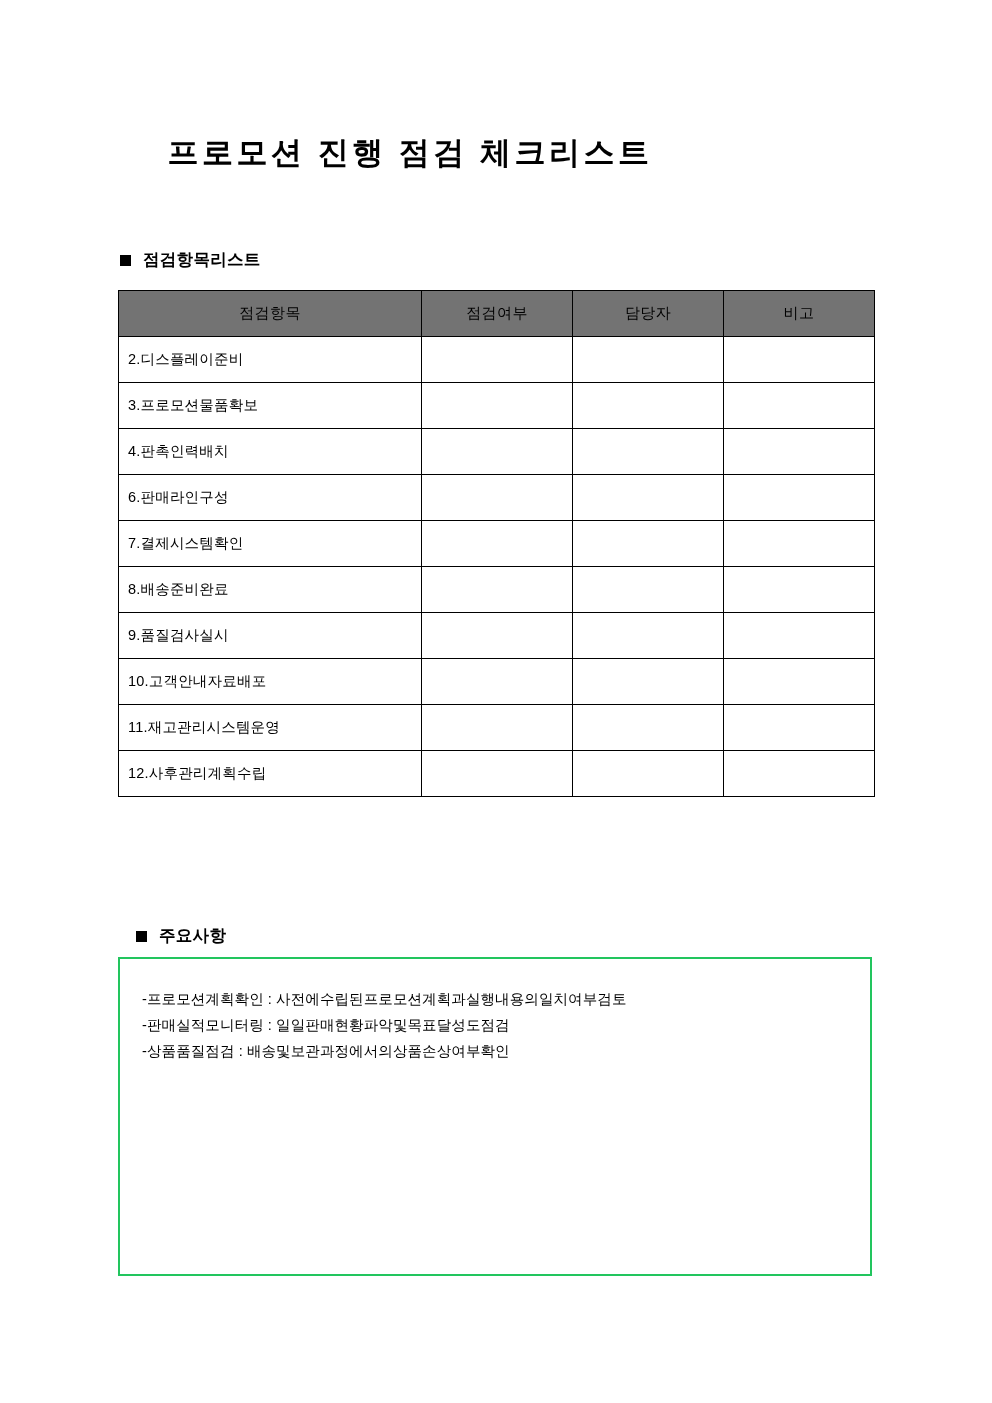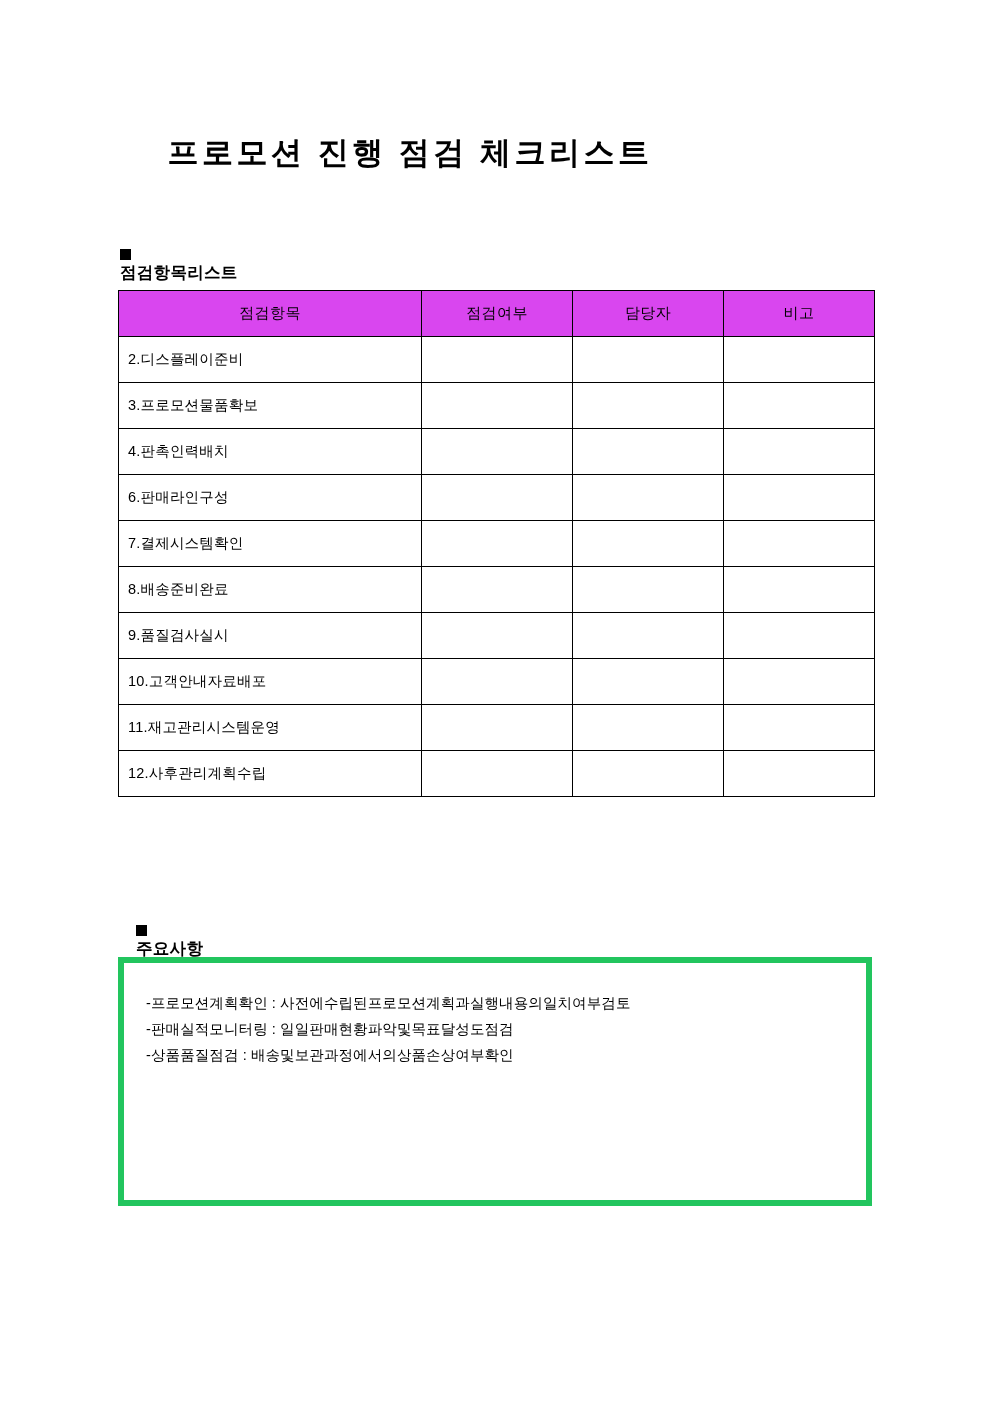--- a/index.html
+++ b/index.html
@@ -31,26 +31,25 @@
     font-weight: bold;
     letter-spacing: 3.5px;
     line-height: 1.2;
     white-space: pre;
   }
 
   
   .section-head {
     position: absolute;
     display: flex;
-    align-items: flex-start;
-    gap: 2px;
+    align-items: center;
+    gap: 12px;
     font-size: 16.5px;
     font-weight: bold;
     letter-spacing: 0.3px;
-    flex-direction: column;
   }
   .sec-items { left: 120px; top: 249px; }
   .sec-notes { left: 120px; top: 925px; padding-left: 16px; }
   .bullet-square {
     width: 11px;
     height: 11px;
     background: #000000;
     display: inline-block;
     flex: 0 0 auto;
     position: relative;
@@ -73,21 +72,21 @@
   .check-table col.c-note { width: 151px; }
 
   .check-table th,
   .check-table td {
     border: 1px solid #000000;
     height: 45px;
     padding: 0;
     font-weight: normal;
   }
   .check-table thead th {
-    background: #d946ef;
+    background: #737373;
     text-align: center;
     font-size: 15px;
     letter-spacing: 0.4px;
     height: 45px;
   }
   .check-table tbody td.item-cell {
     text-align: left;
     padding-left: 9px;
     letter-spacing: 0.2px;
     margin-left: 11px;
@@ -95,22 +94,22 @@
   .check-table tbody td.blank-cell {
     background: #ffffff;
   }
 
   
   .notes-box {
     position: absolute;
     left: 118px;
     top: 957px;
     width: 754px;
-    height: 249px;
-    border: 6px solid #22c55e;
+    height: 319px;
+    border: 2px solid #22c55e;
     box-sizing: border-box;
     background: #ffffff;
   }
   .notes-inner {
     padding: 27px 0 0 22px;
   }
   .note-line {
     font-size: 14.5px;
     line-height: 26px;
     letter-spacing: 0.1px;

